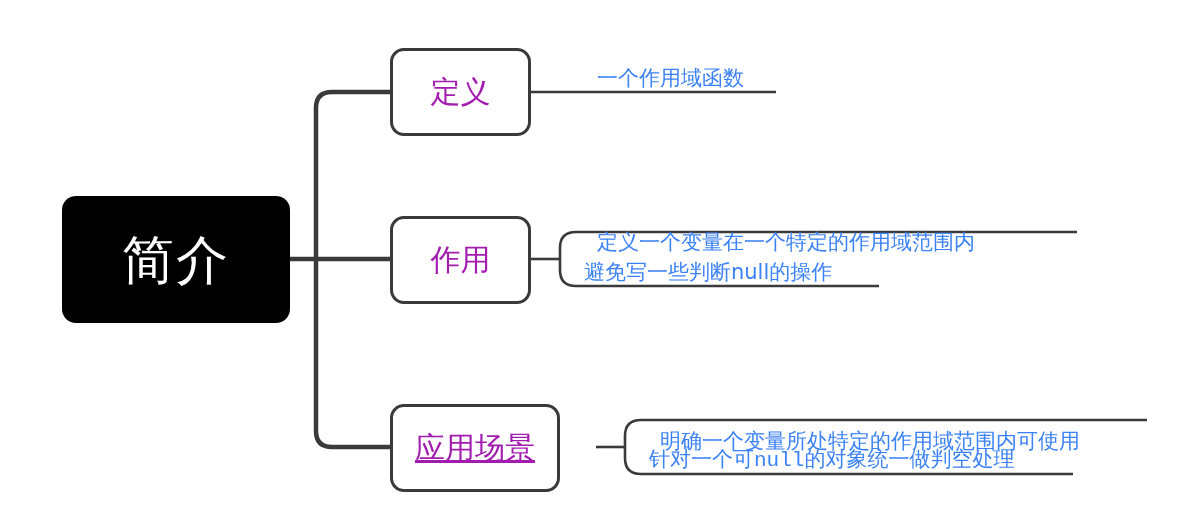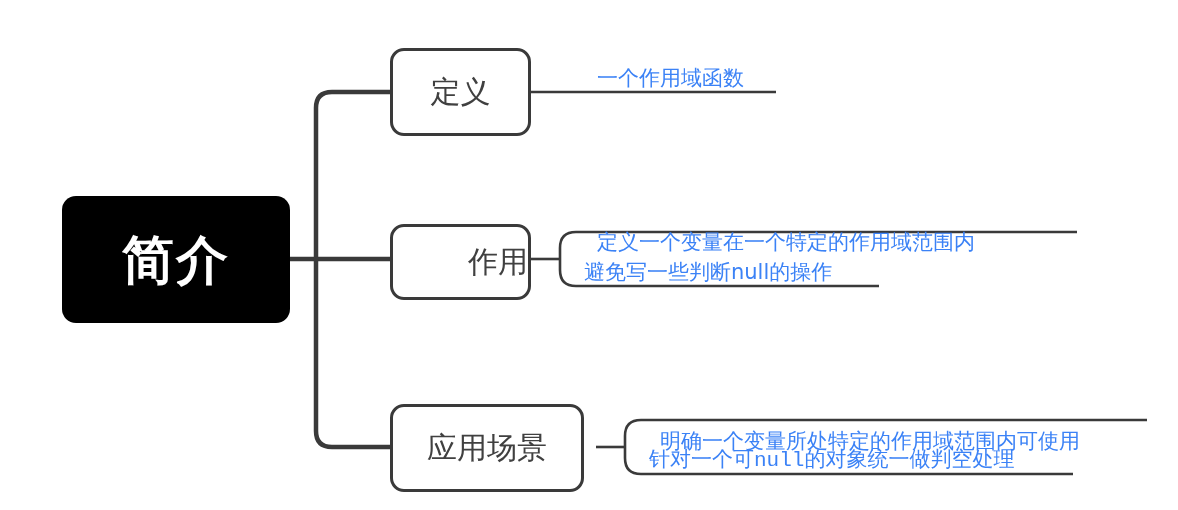--- a/index.html
+++ b/index.html
@@ -28,27 +28,27 @@
     display: flex;
     align-items: center;
     justify-content: center;
     user-select: none;
   }
   .node-root {
     background: #000000;
     color: #ffffff;
     border-radius: 14px;
     font-size: 52px;
-    font-weight: 700;
+    font-weight: 400;
     letter-spacing: 2px;
     line-height: 1;
   }
   .node-branch {
     background: #ffffff;
-    color: #404040;
+    color: #a21caf;
     border: 3px solid #3a3a3a;
     border-radius: 14px;
     font-size: 30px;
     font-weight: 400;
     line-height: 1;
   }
   .leaf-label {
     position: absolute;
     color: #3b82f6;
     font-size: 21px;
@@ -84,25 +84,25 @@
   </svg>
 
   <div class="node node-root" style="left:62px; top:196px; width:228px; height:127px;">
     <span>简介</span>
   </div>
 
   <div class="node node-branch" style="left:390px; top:48px; width:141px; height:88px;">
     <span>定义</span>
   </div>
 
-  <div class="node node-branch" style="left:390px; top:224px; width:141px; height:76px;justify-content:flex-end;">
+  <div class="node node-branch" style="left:390px; top:216px; width:141px; height:88px;">
     <span>作用</span>
   </div>
 
-  <div class="node node-branch" style="left:390px; top:404px; width:194px; height:88px;">
+  <div class="node node-branch" style="left:390px; top:404px; width:170px; height:88px;text-decoration:underline;">
     <span>应用场景</span>
   </div>
 
   <div class="leaf-label" style="left:597px; top:68px;">一个作用域函数</div>
 
   <div class="leaf-label" style="left:597px; top:208px;margin-top:24px;">定义一个变量在一个特定的作用域范围内</div>
 
   <div class="leaf-label" style="left:584px; top:262px;">避免写一些判断null的操作</div>
 
   <div class="leaf-label" style="left:660px; top:396px;margin-top:35px;">明确一个变量所处特定的作用域范围内可使用</div>

